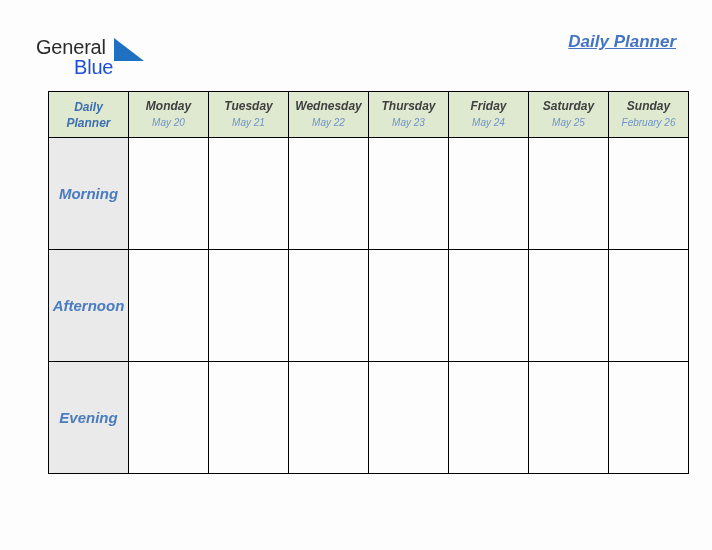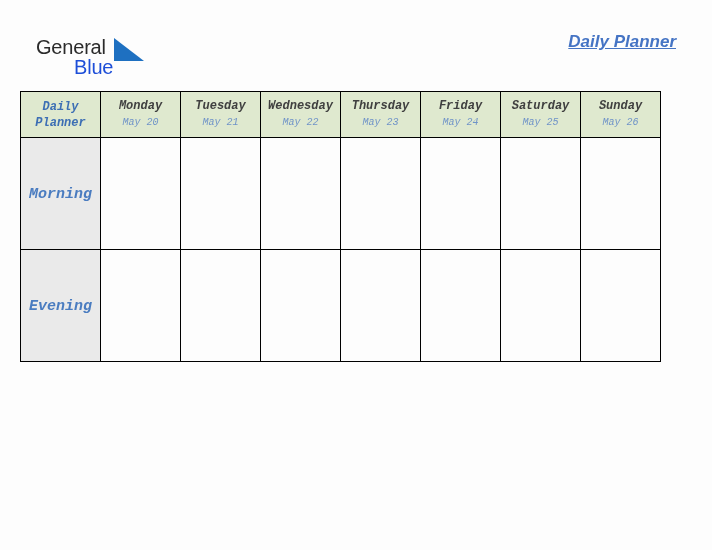--- a/index.html
+++ b/index.html
@@ -85,26 +85,25 @@
     font-style: italic;
     font-weight: bold;
     color: #4574c4;
     white-space: nowrap;
     margin-top: 3px;
   }
 
   
   .planner {
     position: absolute;
-    left: 20px;
+    left: 48px;
     top: 91px;
     width: 641px;
     border-collapse: collapse;
     table-layout: fixed;
-    font-family: Liberation Mono, monospace;
   }
   .planner td {
     border: 1px solid #000000;
     padding: 0;
     margin: 0;
     background: #fcfcfc;
   }
   .col-label { width: 80px; }
   .col-day   { width: 80px; }
 
@@ -216,37 +215,49 @@
       <td>
         <span class="day-name">Friday</span>
         <span class="day-date">May 24</span>
       </td>
       <td>
         <span class="day-name">Saturday</span>
         <span class="day-date">May 25</span>
       </td>
       <td>
         <span class="day-name">Sunday</span>
-        <span class="day-date">May 26</span>
+        <span class="day-date">February 26</span>
       </td>
     </tr>
 
     <tr class="slot-row">
       <td class="slot-label">
         <span class="slot-label-text">Morning</span>
       </td>
       <td class="slot-cell"></td>
       <td class="slot-cell"></td>
       <td class="slot-cell"></td>
       <td class="slot-cell"></td>
       <td class="slot-cell"></td>
       <td class="slot-cell"></td>
       <td class="slot-cell"></td>
     </tr>
 
+    <tr class="slot-row">
+      <td class="slot-label">
+        <span class="slot-label-text">Afternoon</span>
+      </td>
+      <td class="slot-cell"></td>
+      <td class="slot-cell"></td>
+      <td class="slot-cell"></td>
+      <td class="slot-cell"></td>
+      <td class="slot-cell"></td>
+      <td class="slot-cell"></td>
+      <td class="slot-cell"></td>
+    </tr>
 
     <tr class="slot-row">
       <td class="slot-label">
         <span class="slot-label-text">Evening</span>
       </td>
       <td class="slot-cell"></td>
       <td class="slot-cell"></td>
       <td class="slot-cell"></td>
       <td class="slot-cell"></td>
       <td class="slot-cell"></td>

